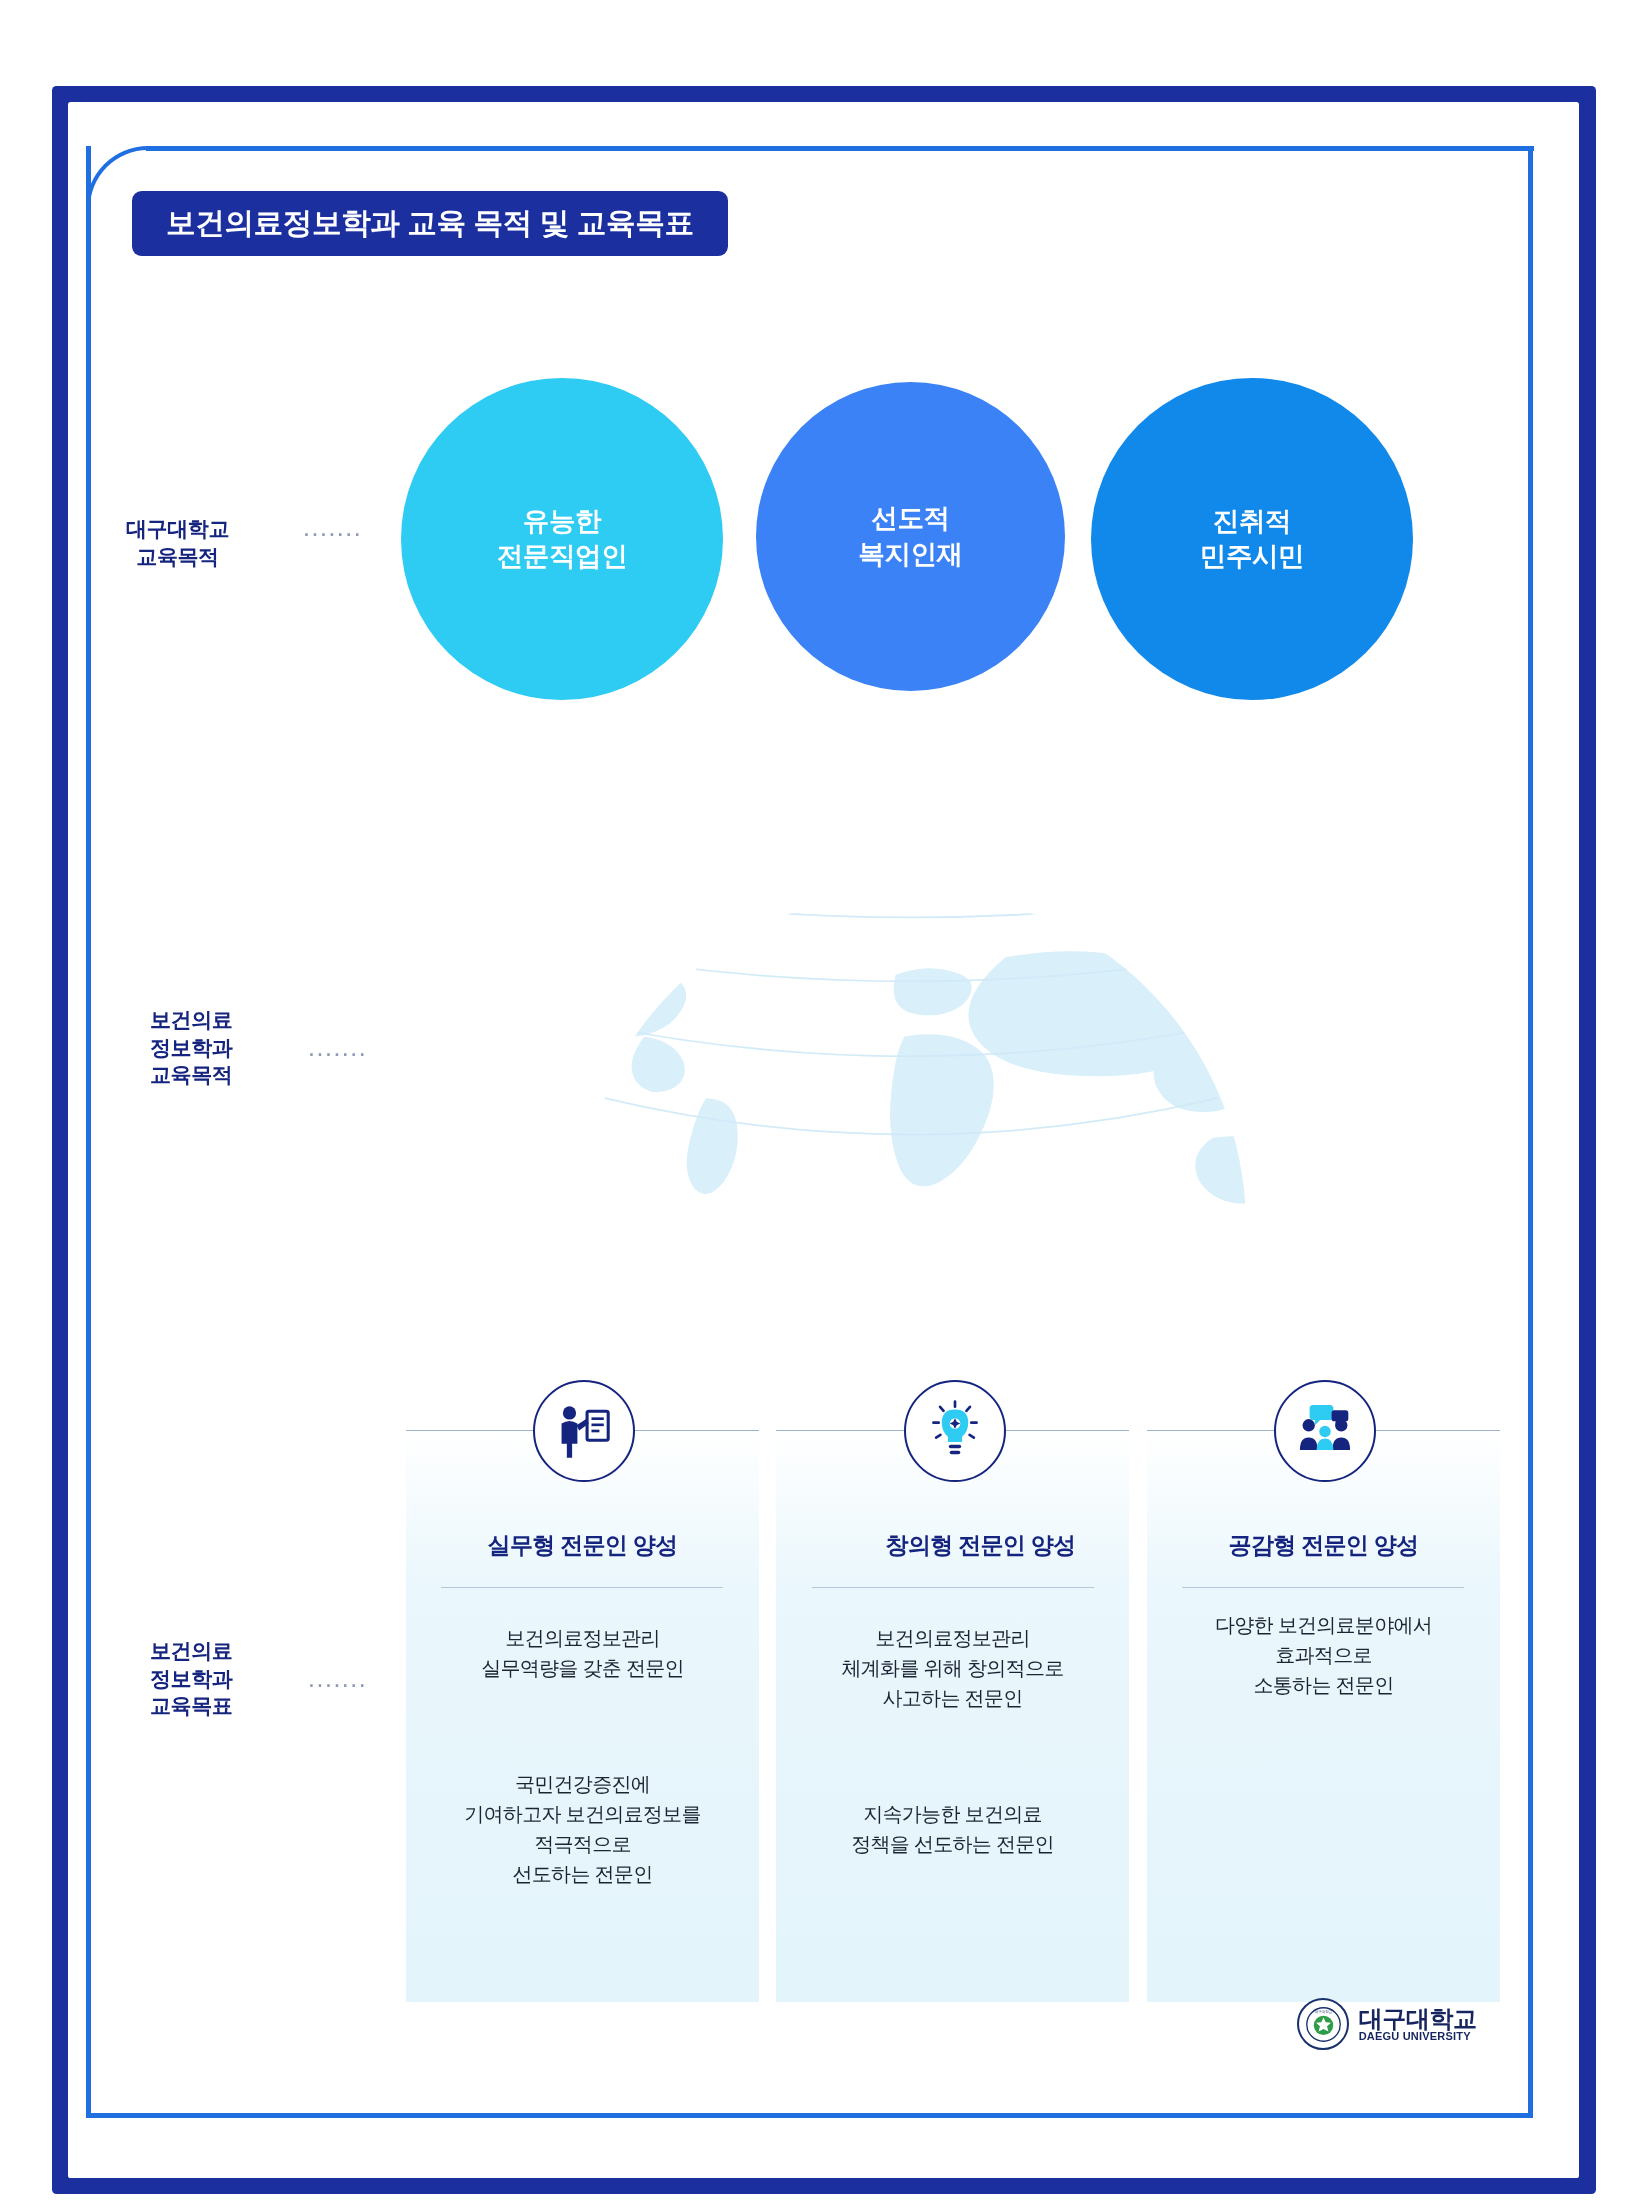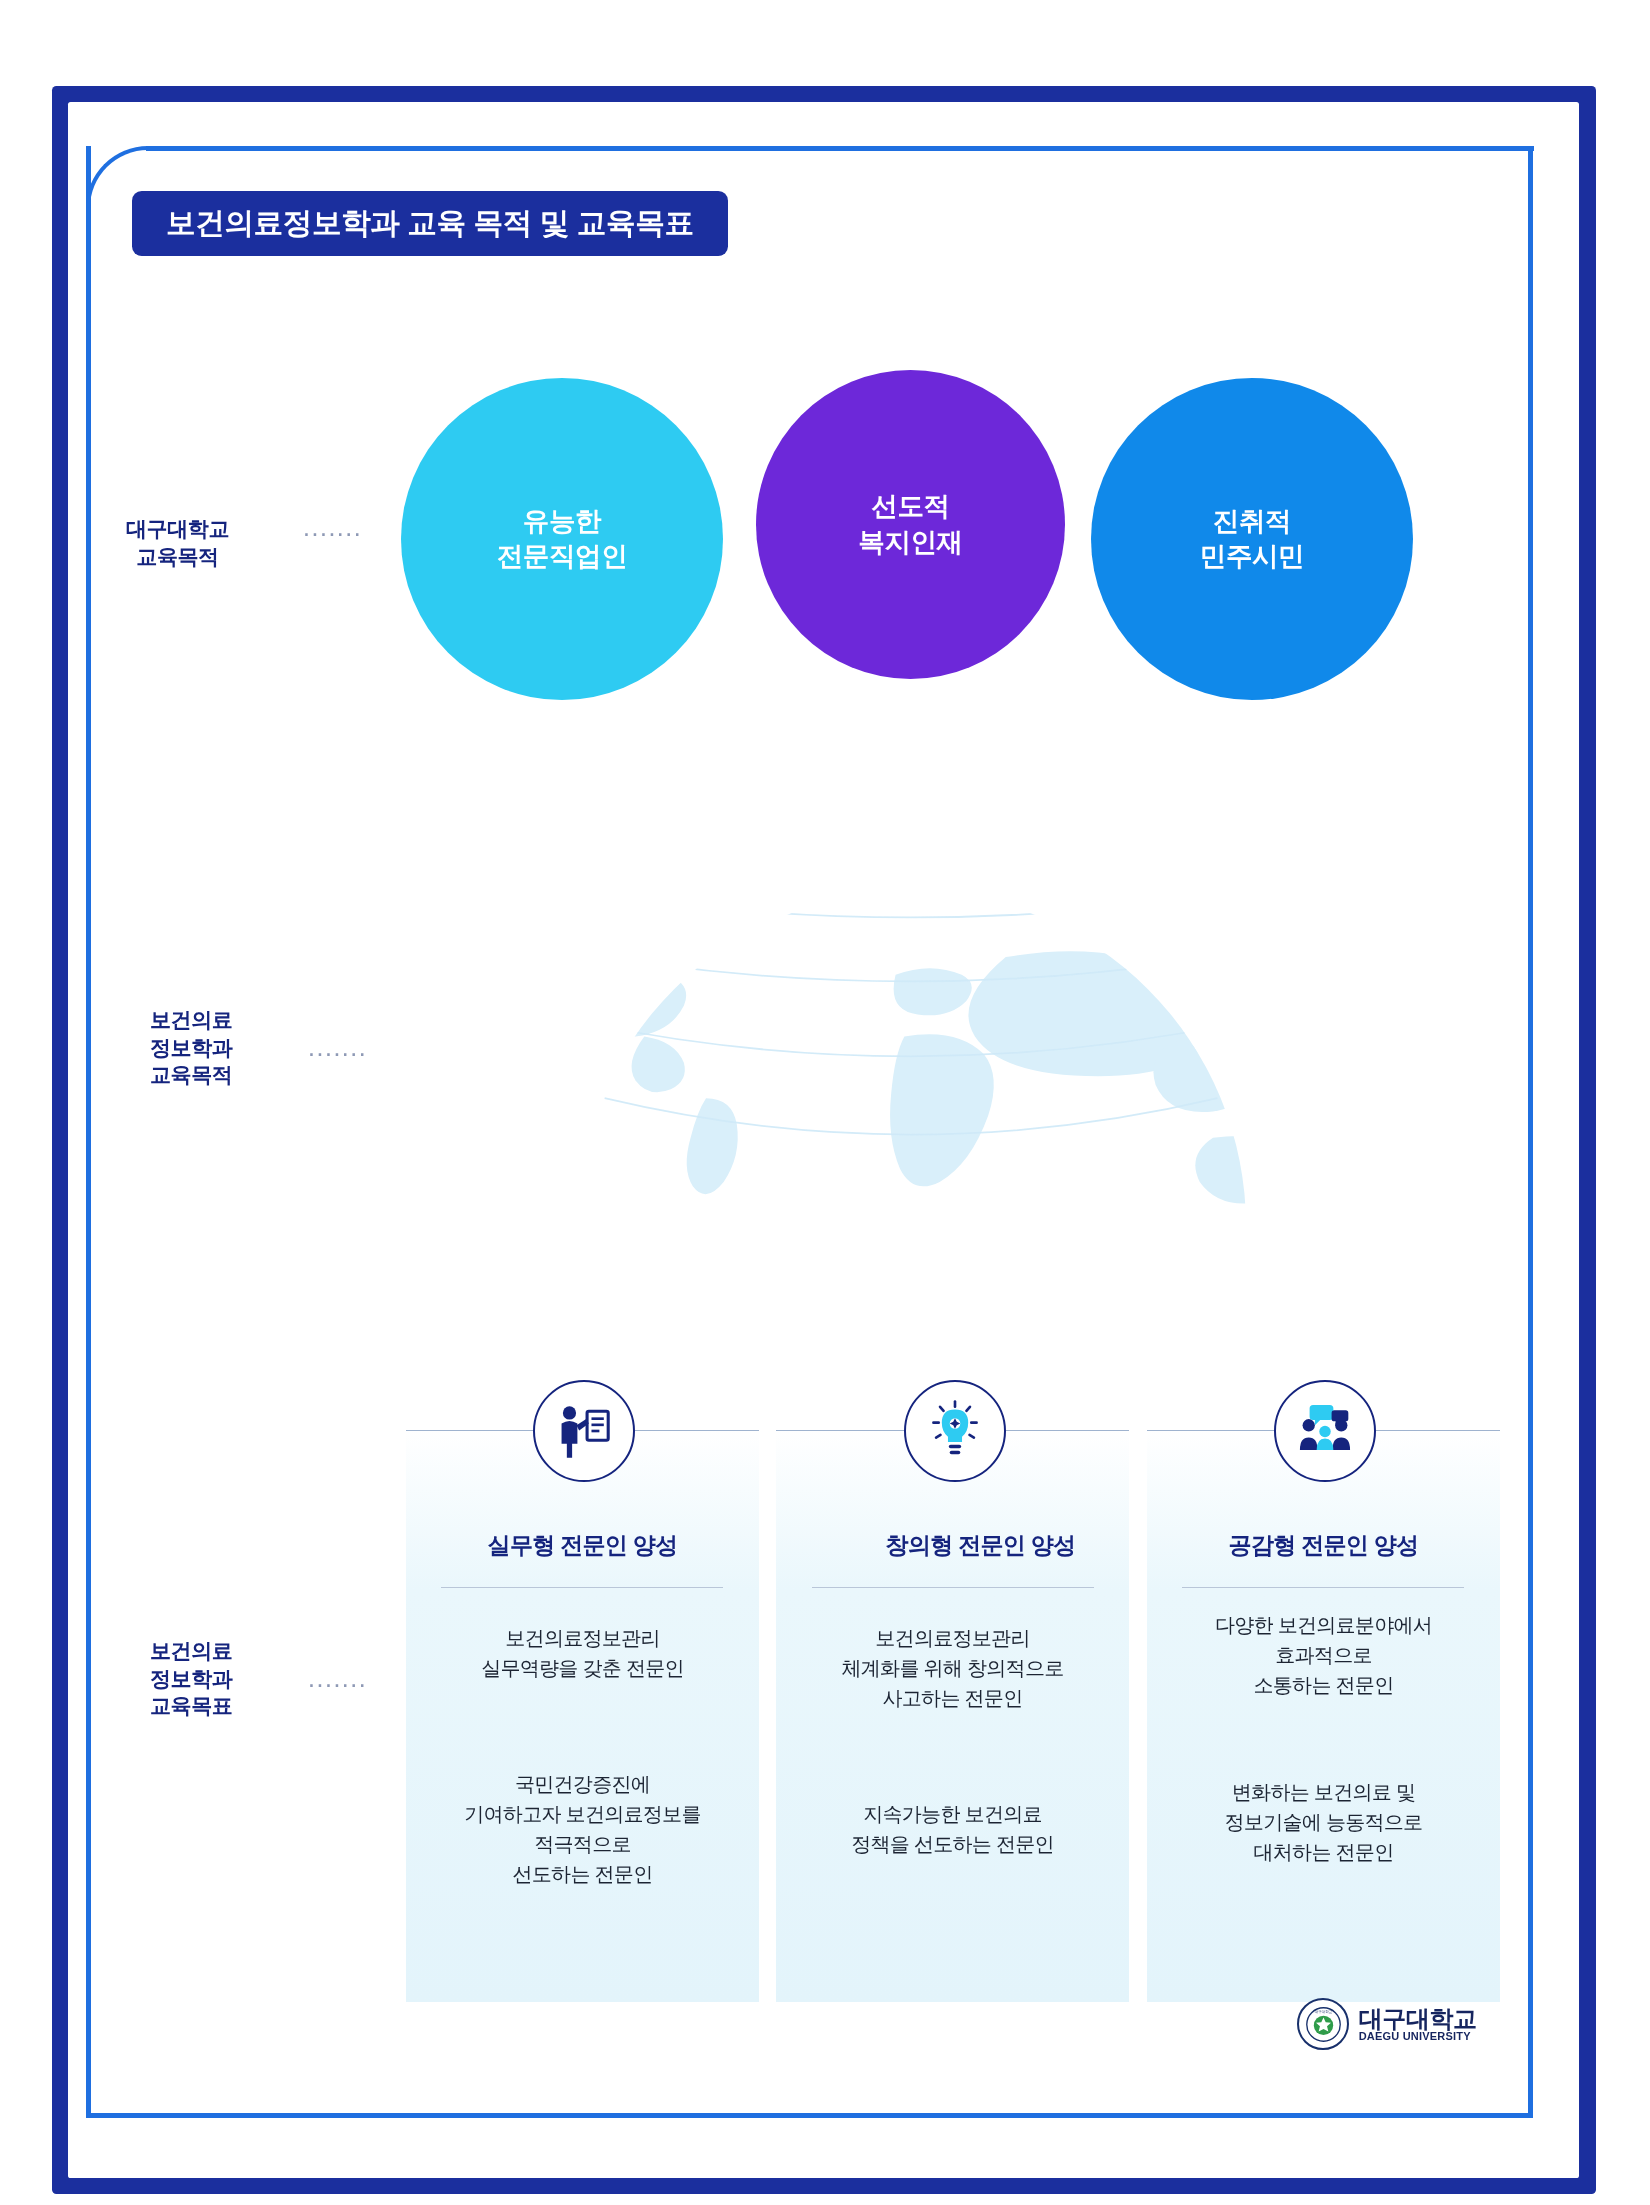--- a/index.html
+++ b/index.html
@@ -125,21 +125,21 @@
     align-items: center;
     justify-content: center;
     text-align: center;
     color: #ffffff;
     font-weight: bold;
     font-size: 26.5px;
     line-height: 1.34;
     letter-spacing: -0.4px;
   }
   .circle-1 { left: 401px;  top: 378px; width: 322px; height: 322px; background: #2ecbf2; }
-  .circle-2 { left: 756px; top: 370px; width: 309px; height: 309px; background: #6d28d9; align-items: center; }
+  .circle-2 { left: 756px; top: 382px; width: 309px; height: 309px; background: #3b82f6; align-items: center; }
   .circle-3 { left: 1091px; top: 378px; width: 322px; height: 322px; background: #1089ea; }
 
   
   .globe-wrap {
     position: absolute;
     left: 397px;
     top: 891px;
     width: 1028px;
     height: 432px;
     overflow: hidden;
@@ -432,23 +432,20 @@
 
   <div class="card-body body-2a">보건의료정보관리
 체계화를 위해 창의적으로
 사고하는 전문인</div>
   <div class="card-body body-3a">다양한 보건의료분야에서
 효과적으로
 소통하는 전문인</div>
 
   <div class="card-body body-2b">지속가능한 보건의료
 정책을 선도하는 전문인</div>
-  <div class="card-body body-3b">변화하는 보건의료 및
-정보기술에 능동적으로
-대처하는 전문인</div>
 
   <div class="logo">
     <div class="logo-mark">
       <svg width="37" height="37" viewBox="0 0 84 84" xmlns="http://www.w3.org/2000/svg" aria-hidden="true">
         <circle cx="42" cy="42" r="38" fill="none" stroke="#18306b" stroke-width="3"></circle>
         <circle cx="42" cy="44" r="22" fill="#2f9c4a"></circle>
         <path d="M42 26 l5 11 12 1 -9 8 3 12 -11 -6 -11 6 3 -12 -9 -8 12 -1 Z" fill="#ffffff"></path>
         <text x="42" y="15" font-size="8" text-anchor="middle" fill="#18306b" font-family="Liberation Sans, sans-serif">대구대학교</text>
       </svg>
     </div>

